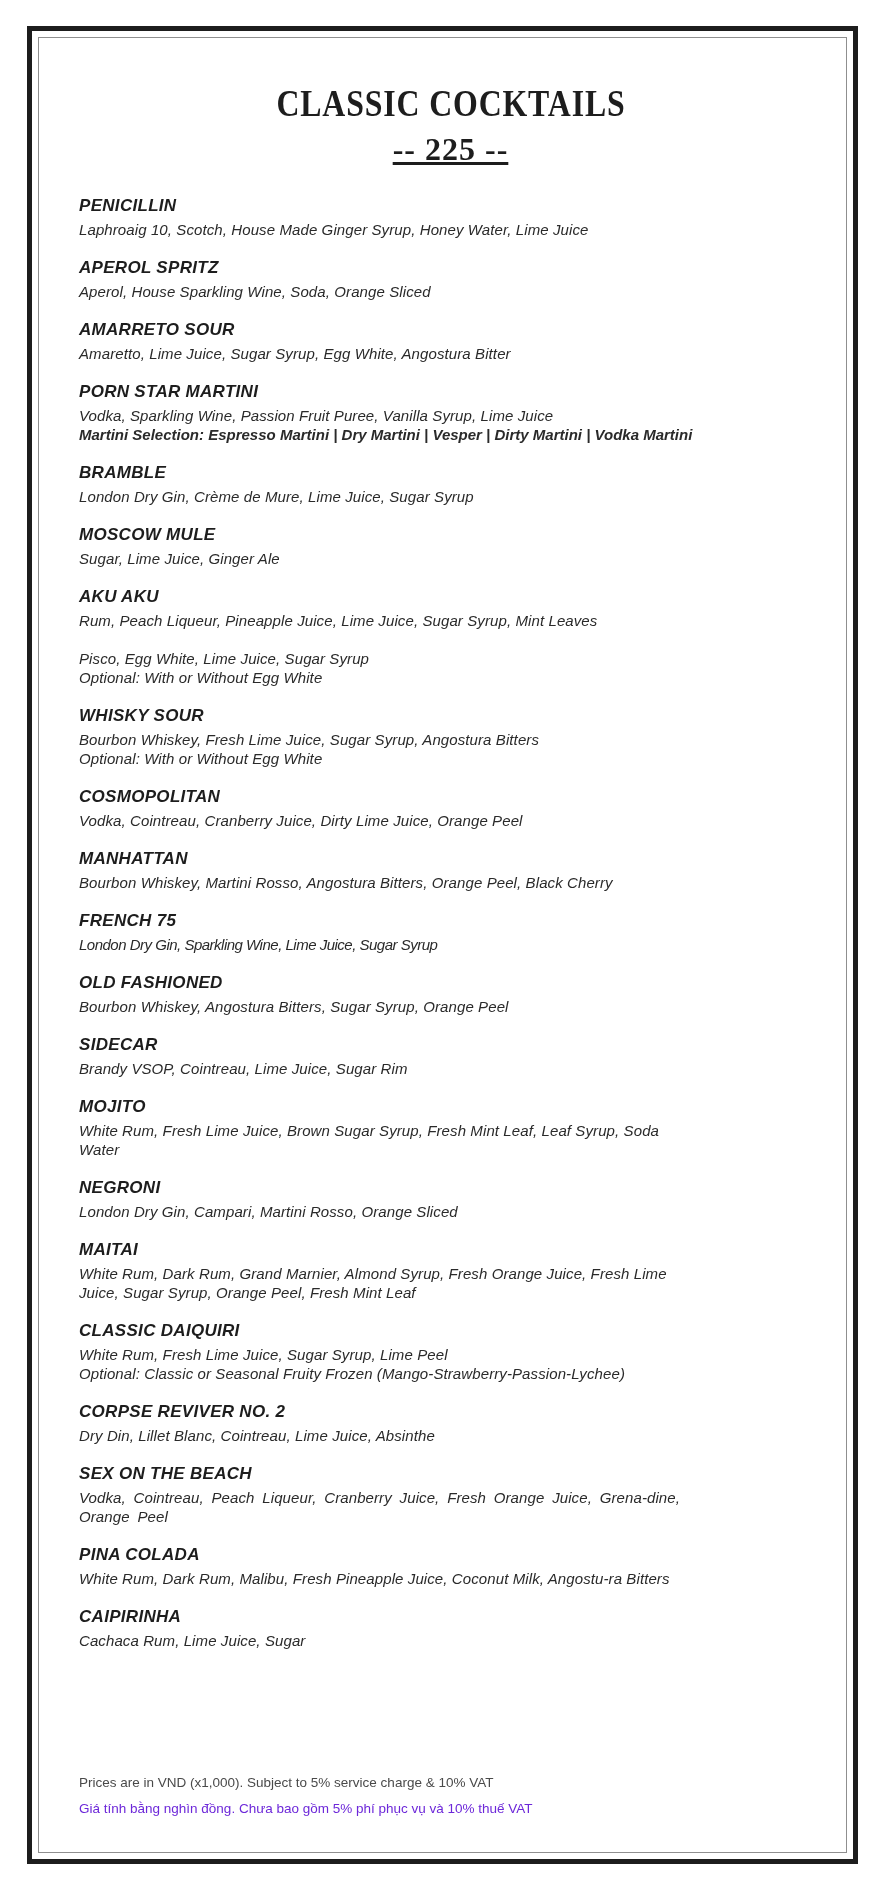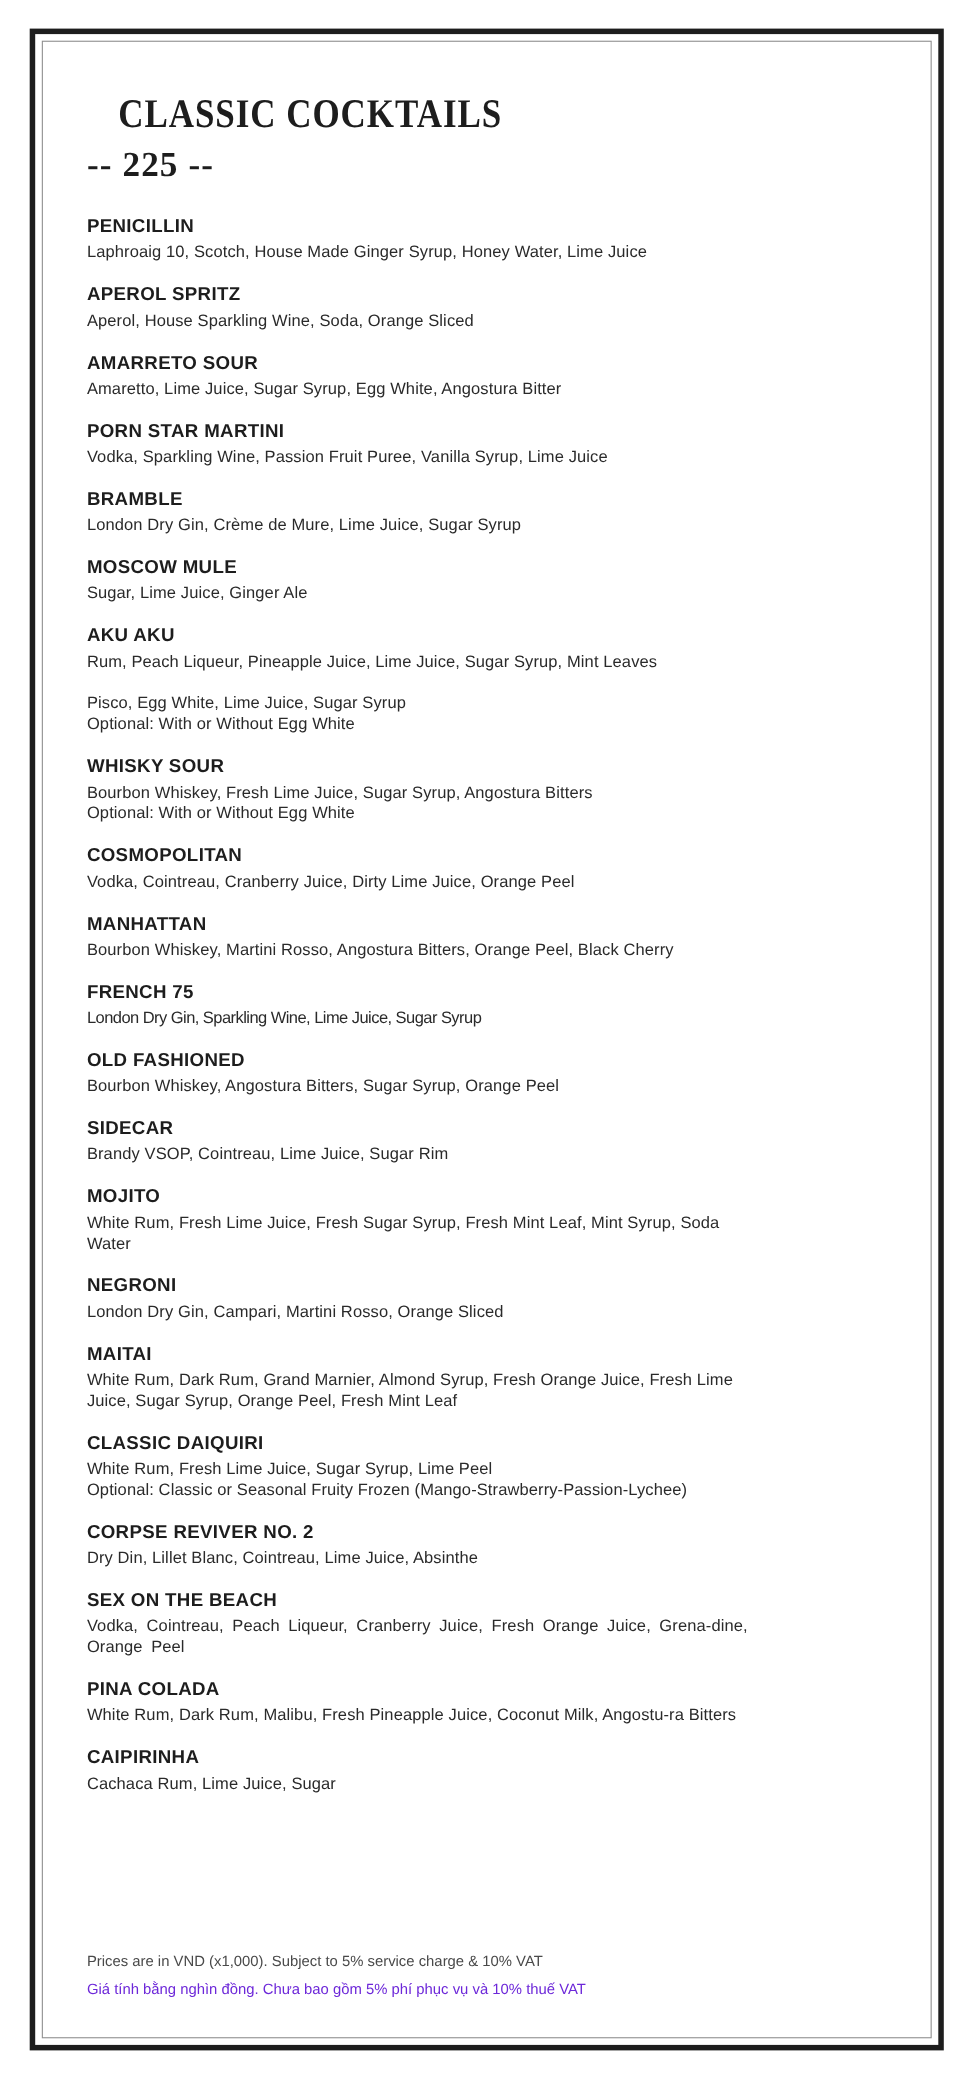--- a/index.html
+++ b/index.html
@@ -15,35 +15,35 @@
   .frame-inner {
     position:absolute; inset:6px;
     border:1px solid var(--inner-border, #8f8f8f);
   }
   .content {
     position:absolute; inset:0;
     box-sizing:border-box;
     padding:44px 24px 16px 40px;
     display:flex; flex-direction:column;
   }
-  .menu-header { color:var(--ink, #1d1d1d); }
+  .menu-header { text-align:center; color:var(--ink, #1d1d1d);text-decoration:underline; }
   .menu-title {
     font-family:"Liberation Serif", "DejaVu Serif", serif;
     font-weight:bold; font-size:37px; line-height:44px;
     letter-spacing:1px;
     display:inline-block; transform:scaleX(0.86); transform-origin:center;
     white-space:nowrap;
   }
   .menu-price {
     font-family:"Liberation Serif", "DejaVu Serif", serif;
     font-weight:bold; font-size:32px; line-height:30px; margin-top:8px;
     letter-spacing:1px;
   }
   .cocktail-list { margin-top:32px; }
-  .cocktail-item { margin-bottom:19px; }
+  .cocktail-item { margin-bottom:19px;font-style:italic; }
   .cocktail-item h3 {
     margin:0 0 4px 0;
     font-size:17px; line-height:20px; font-weight:bold;
     letter-spacing:0.3px; color:var(--ink, #1d1d1d);
   }
   .cocktail-item p {
     margin:0;
     font-size:15px; line-height:19px;
     letter-spacing:0.1px;
     color:var(--body-text, #2a2a2a);
@@ -84,20 +84,21 @@
   </div>
 
   <div class="cocktail-item">
     <h3>AMARRETO SOUR</h3>
     <p>Amaretto, Lime Juice, Sugar Syrup, Egg White, Angostura Bitter</p>
   </div>
 
   <div class="cocktail-item">
     <h3>PORN STAR MARTINI</h3>
     <p>Vodka, Sparkling Wine, Passion Fruit Puree, Vanilla Syrup, Lime Juice</p>
+  <p class="bold">Martini Selection: Espresso Martini | Dry Martini | Vesper | Dirty Martini | Vodka Martini</p>
           </div>
 
   <div class="cocktail-item">
     <h3>BRAMBLE</h3>
     <p>London Dry Gin, Crème de Mure, Lime Juice, Sugar Syrup</p>
   </div>
 
   <div class="cocktail-item">
     <h3>MOSCOW MULE</h3>
     <p>Sugar, Lime Juice, Ginger Ale</p>
@@ -139,21 +140,21 @@
     <p>Bourbon Whiskey, Angostura Bitters, Sugar Syrup, Orange Peel</p>
   </div>
 
   <div class="cocktail-item">
     <h3>SIDECAR</h3>
     <p>Brandy VSOP, Cointreau, Lime Juice, Sugar Rim</p>
   </div>
 
   <div class="cocktail-item">
     <h3>MOJITO</h3>
-    <p>White Rum, Fresh Lime Juice, Fresh Sugar Syrup, Fresh Mint Leaf, Mint Syrup, Soda
+    <p>White Rum, Fresh Lime Juice, Brown Sugar Syrup, Fresh Mint Leaf, Leaf Syrup, Soda
 Water</p>
   </div>
 
   <div class="cocktail-item">
     <h3>NEGRONI</h3>
     <p>London Dry Gin, Campari, Martini Rosso, Orange Sliced</p>
   </div>
 
 
   <div class="cocktail-item">

